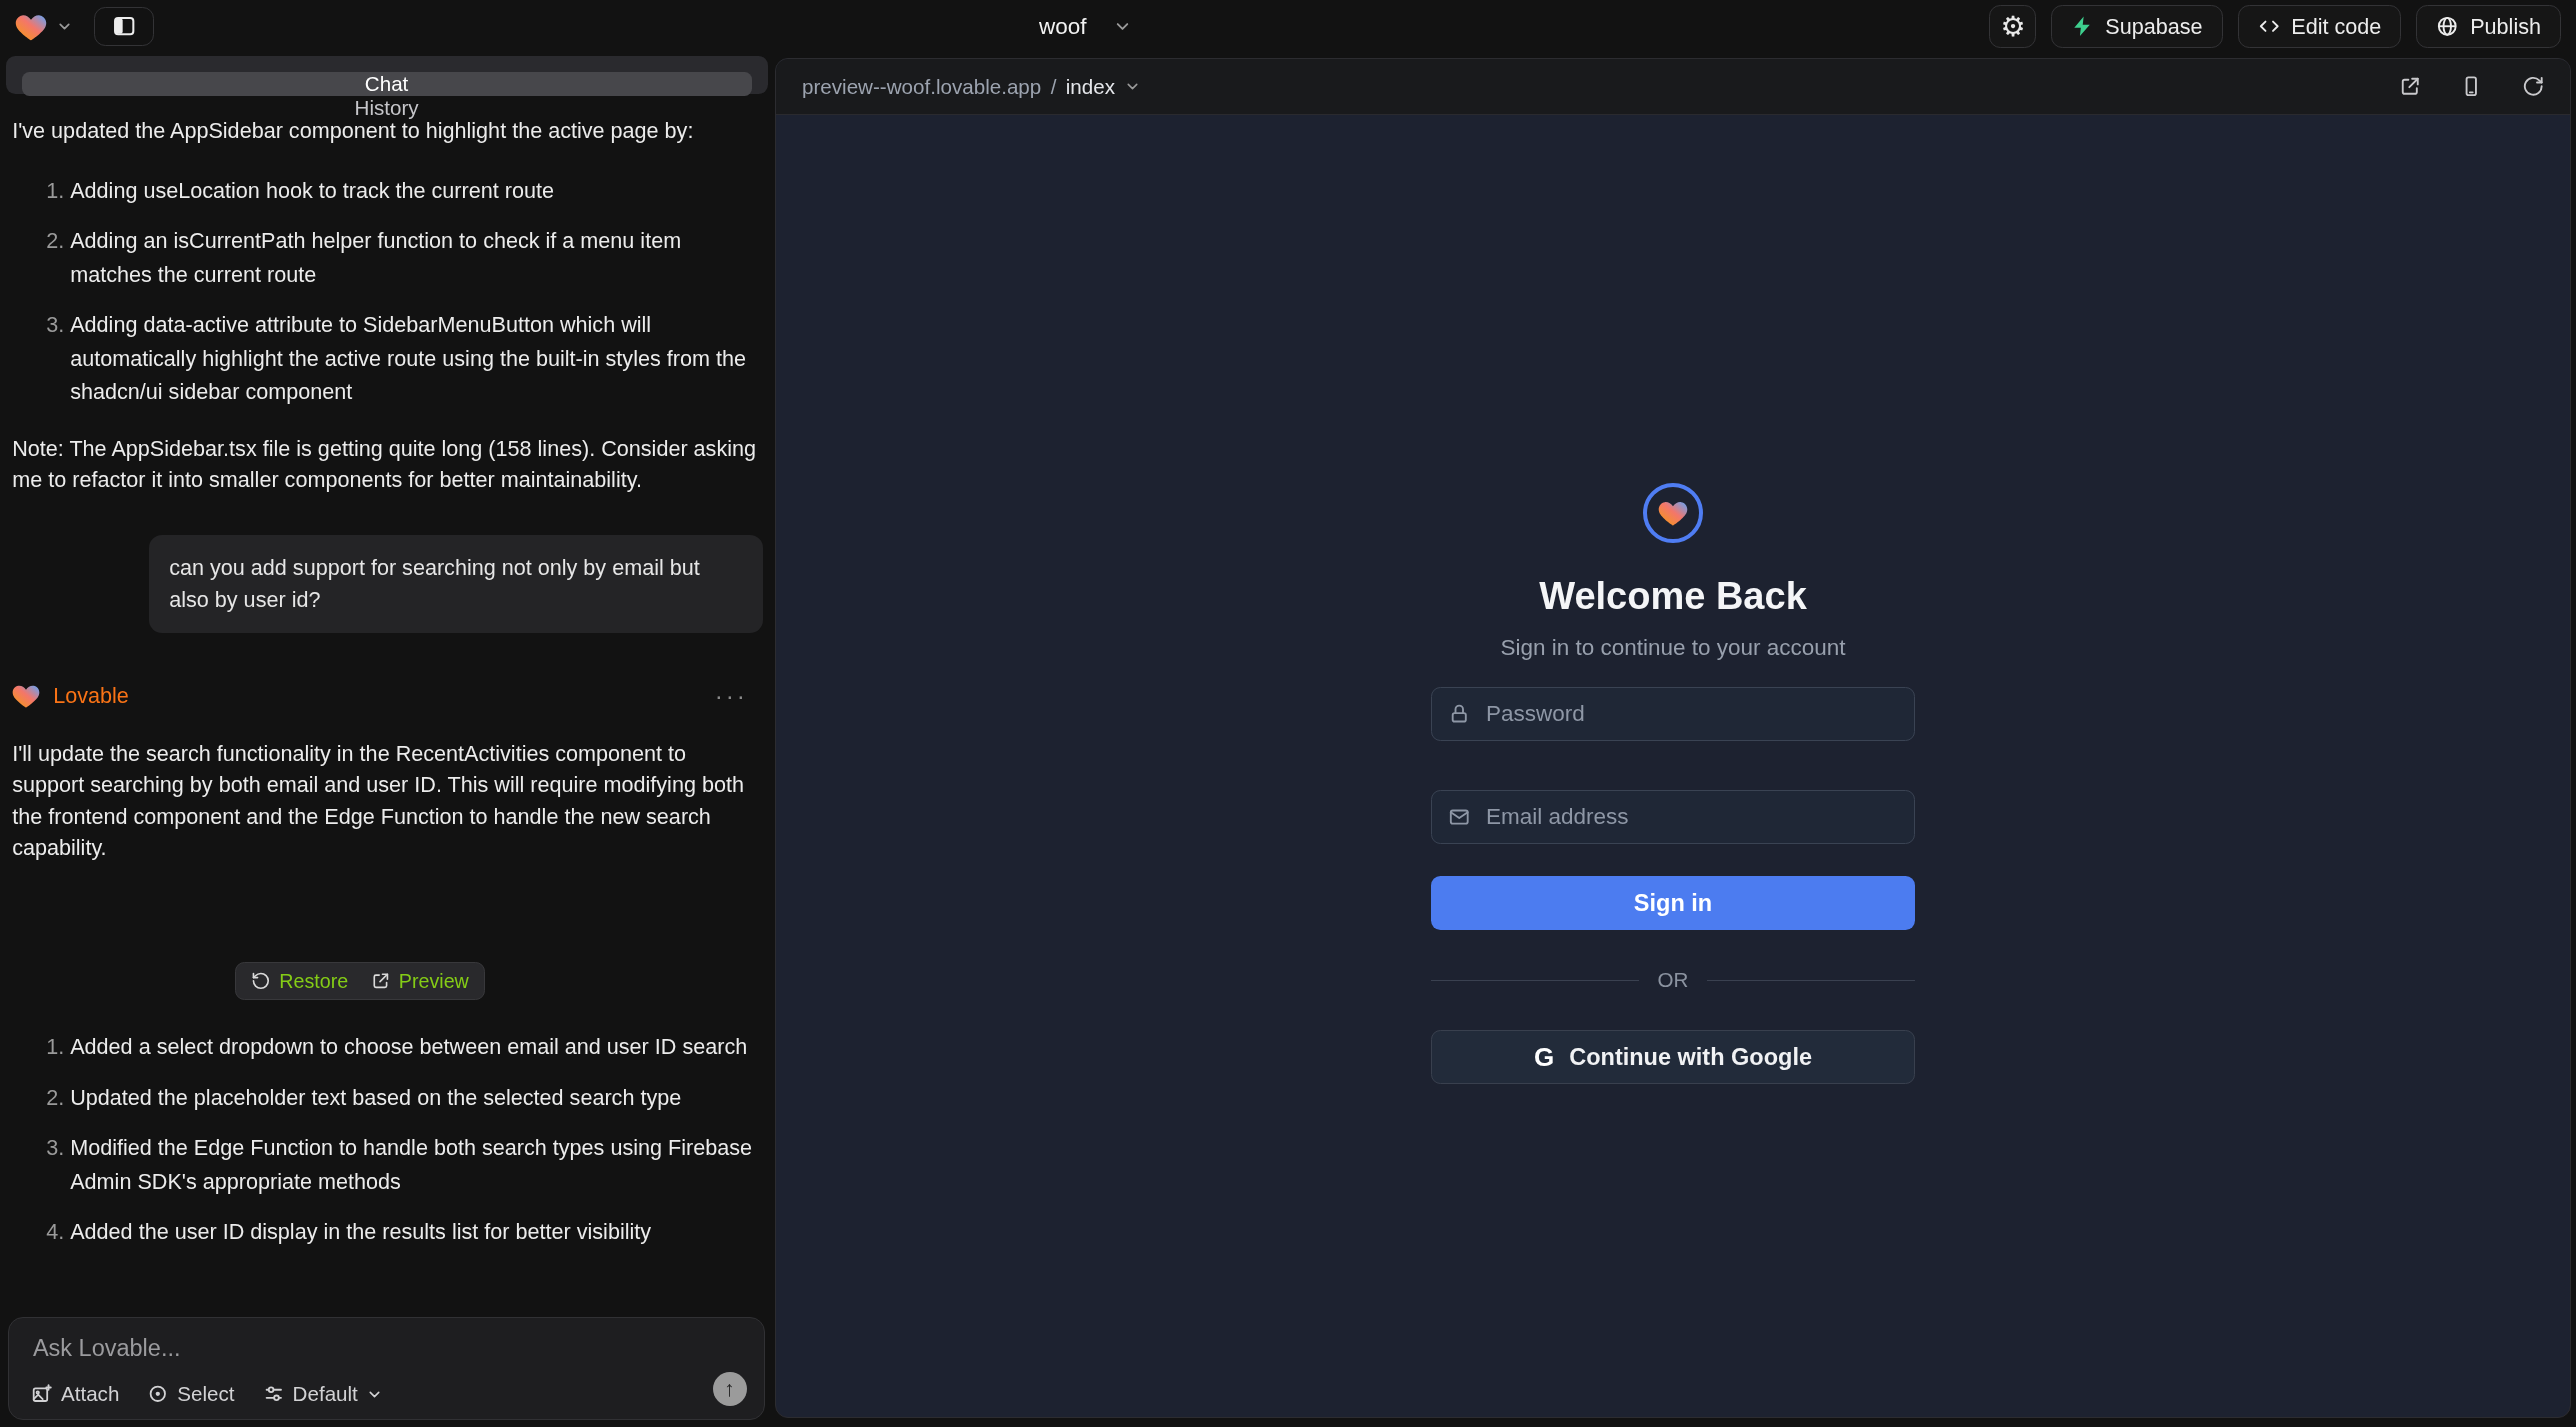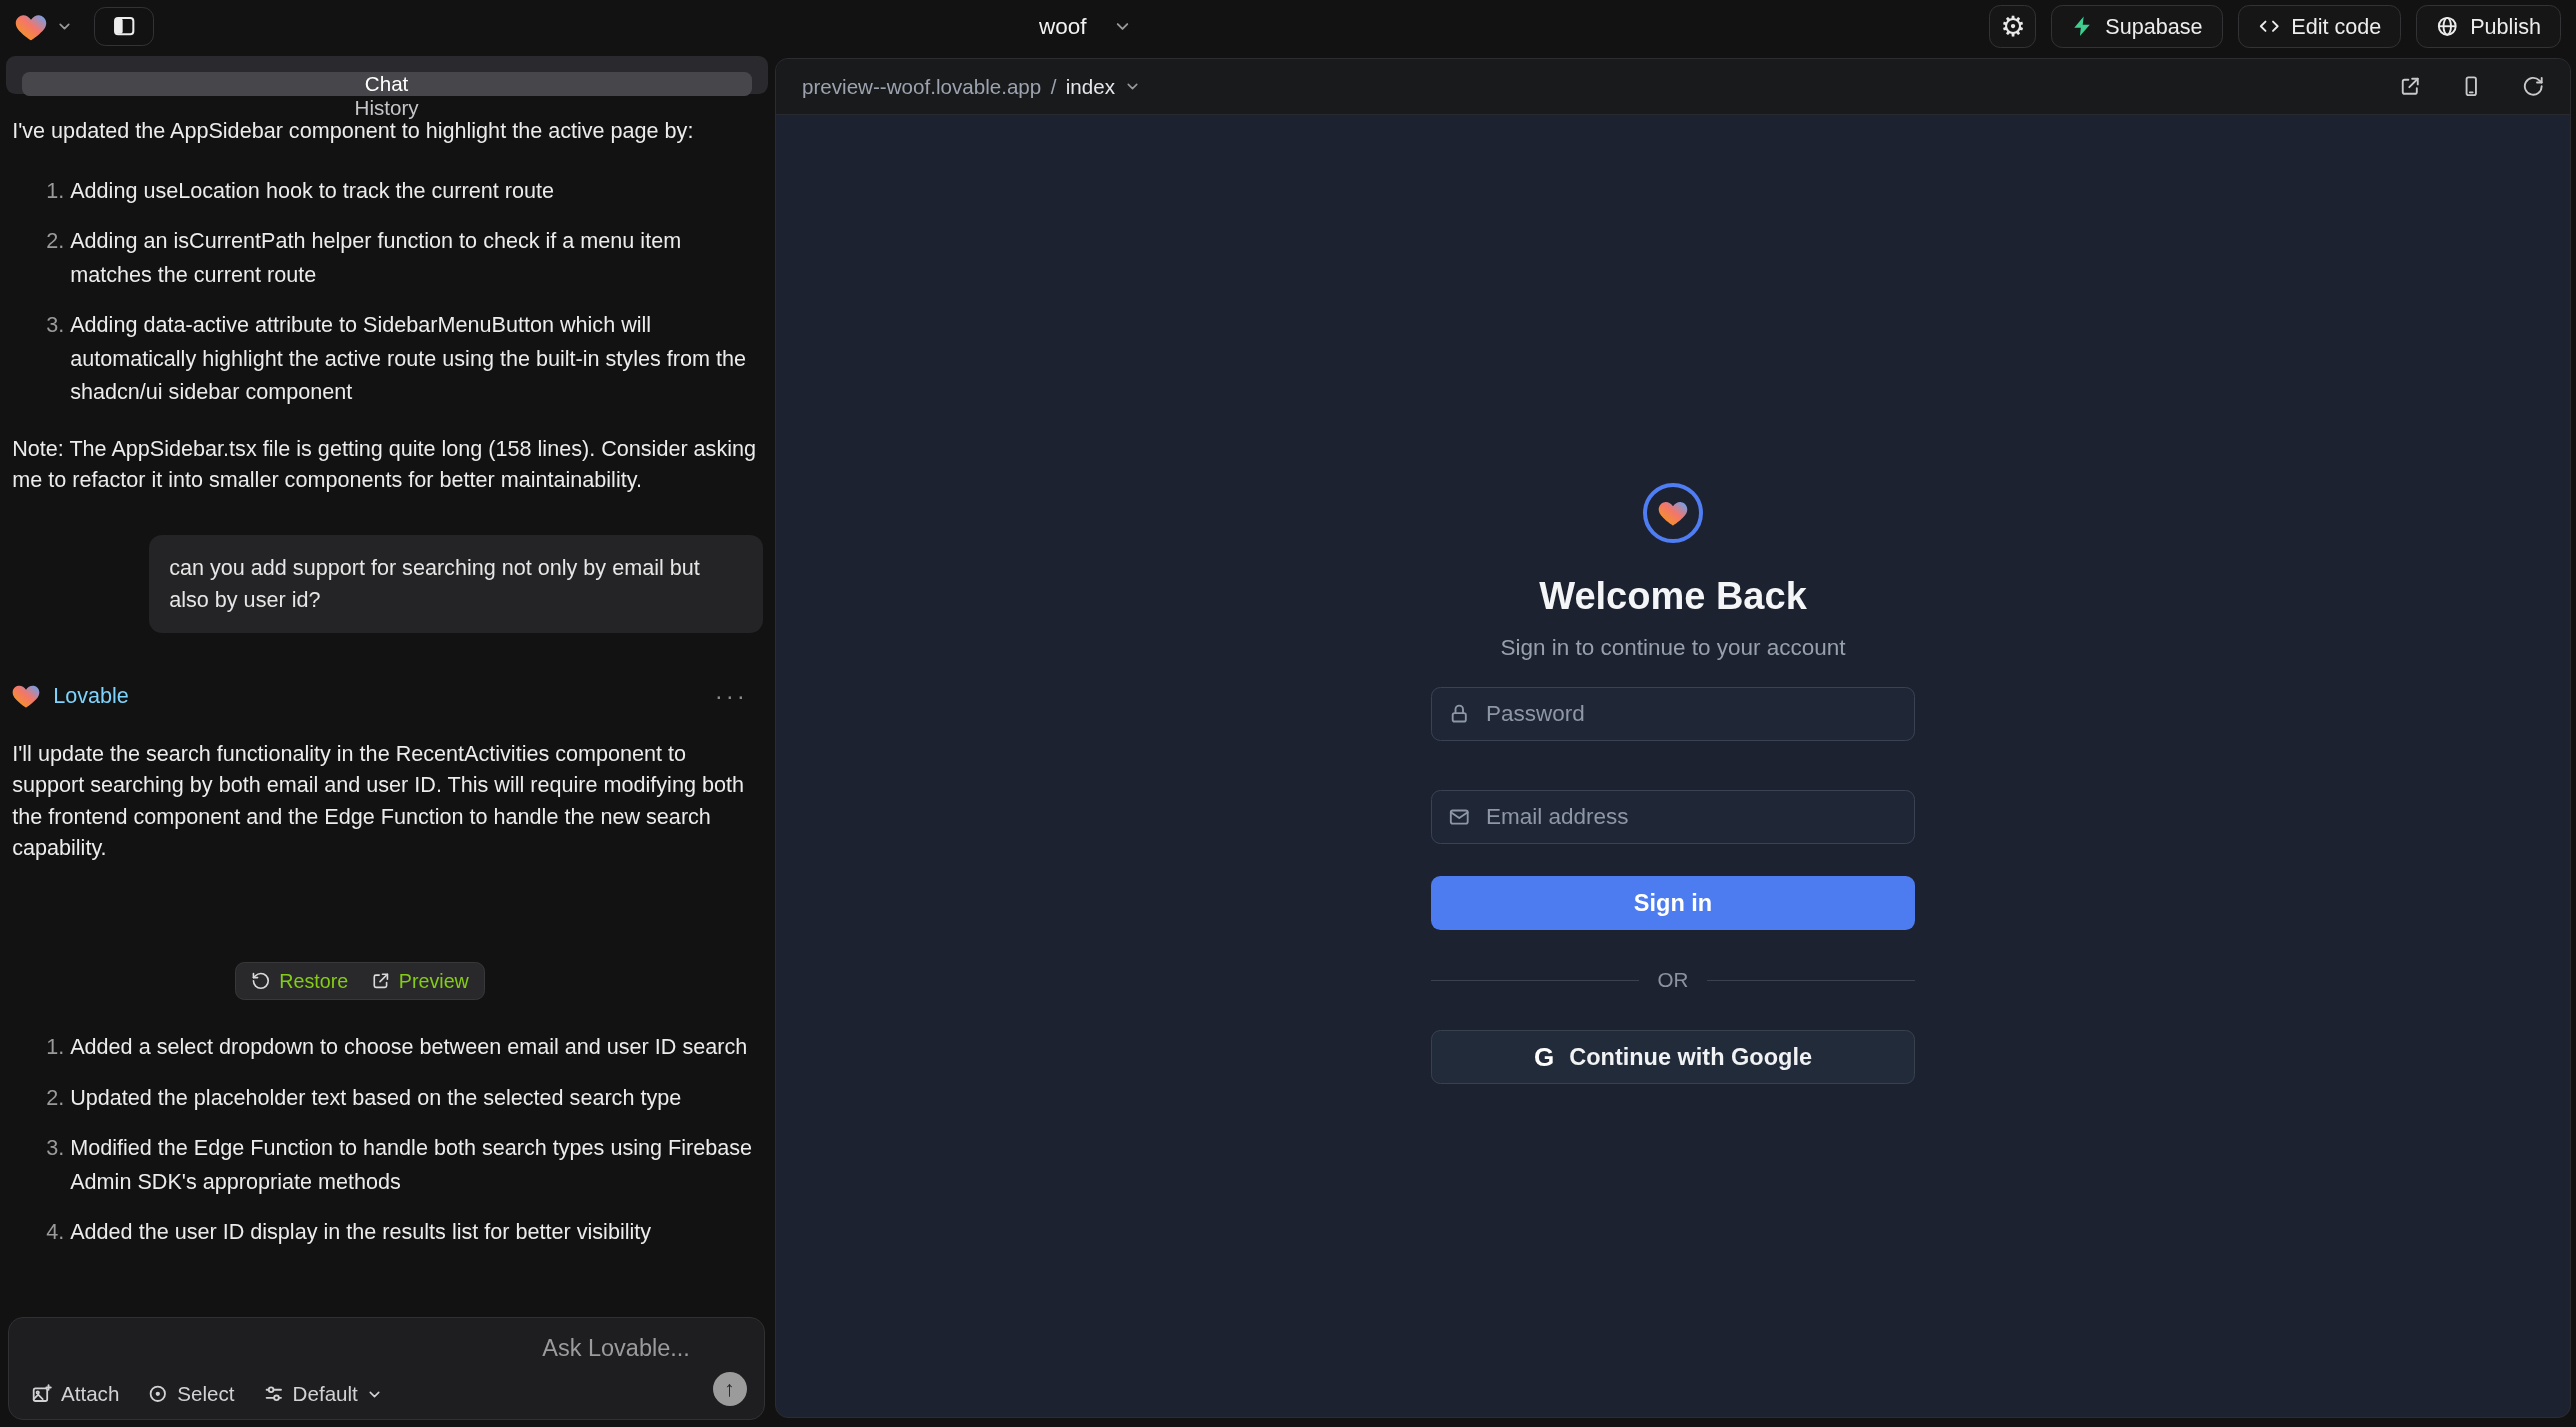--- a/index.html
+++ b/index.html
@@ -29,34 +29,34 @@
   .chat .para { margin-top:24.4px; }
   .chat .para.first { margin-top:7.5px; }
   .chat ol { margin:28px 0 0 0; padding-left:58px; }
   .chat ol li { margin-bottom:17px; line-height:1.55; }
   .chat ol li::marker { color:#9a9a9a; }
 
   .user-bubble { margin:39px 0 0 auto; max-width:614px; background:#242426; border-radius:13px; padding:17px 20.6px; color:#e6e6e6; line-height:1.5; }
 
   .asst-header { margin-top:45px; display:flex; align-items:center; gap:13px; }
   .asst-header .heart-logo { width:28px; height:26px; }
-  .asst-name { font-size:21.6px; color:#7dd3fc; }
+  .asst-name { font-size:21.6px; color:#f97316; }
   .more-dots { margin-left:auto; margin-right:15px; color:#8a8a8a; font-size:24.4px; letter-spacing:2.8px; cursor:pointer; }
 
   .edit-wrap { position:relative; margin-top:26px; width:436px; height:113px; }
   .edit-card { position:absolute; left:0; top:0; width:424px; height:86px; background:#1d1d1f; border-radius:13px; padding:15px 17px; cursor:pointer; }
   .edit-title-row { display:flex; align-items:center; gap:13px; color:#d6d6d6; font-size:20.6px; }
   .edit-title { white-space:nowrap; }
   .edit-sub { margin:9.4px 0 0 41px; color:#9b9b9b; font-size:20.6px; }
   .edit-actions { position:absolute; left:223px; top:73px; height:38px; background:#29292c; border:0.9px solid #38383b; border-radius:9.4px; display:flex; align-items:center; gap:22.5px; padding:0 15px; }
   .edit-action { display:flex; align-items:center; gap:8.4px; color:#84cc16; font-size:19.7px; cursor:pointer; }
 
   
   .composer { position:absolute; left:7.5px; top:1317px; width:757px; height:103px; background:#1e1e20; border:0.9px solid #313134; border-radius:15px; }
-  .composer-input { position:absolute; left:24.4px; top:17px; width:657px; background:transparent; border:none; outline:none; color:#f0abfc; font-size:23.5px; font-family:"Liberation Sans", sans-serif;text-align:right; }
+  .composer-input { position:absolute; left:24.4px; top:17px; width:657px; background:transparent; border:none; outline:none; color:#f0abfc; font-size:23.5px; font-family:"Liberation Sans", sans-serif; }
   .composer-input::placeholder { color:#9b9b9e; }
   .composer-row { position:absolute; left:22.5px; bottom:13px; display:flex; align-items:center; gap:28px; color:#d2d2d4; font-size:20.6px; }
   .composer-item { display:flex; align-items:center; gap:8.4px; cursor:pointer; }
   .send-btn { position:absolute; right:17px; bottom:13px; width:34px; height:34px; border-radius:50%; background:#9b9b9b; border:none; color:#232323; font-size:21.6px; font-weight:bold; display:flex; align-items:center; justify-content:center; cursor:pointer; }
 
   
   .preview { position:absolute; left:775px; top:58px; width:1796px; height:1360px; background:#1d2230; border:0.9px solid #2c2c30; border-radius:13px; overflow:hidden; }
   .preview-header { height:56px; background:#191a1c; border-bottom:0.9px solid #2a2a2e; display:flex; align-items:center; padding:0 26px; }
   .preview-url { display:flex; align-items:center; gap:9.4px; font-size:20.6px; color:#9ca3af; cursor:pointer; }
   .preview-url .path { color:#e5e7eb; }

